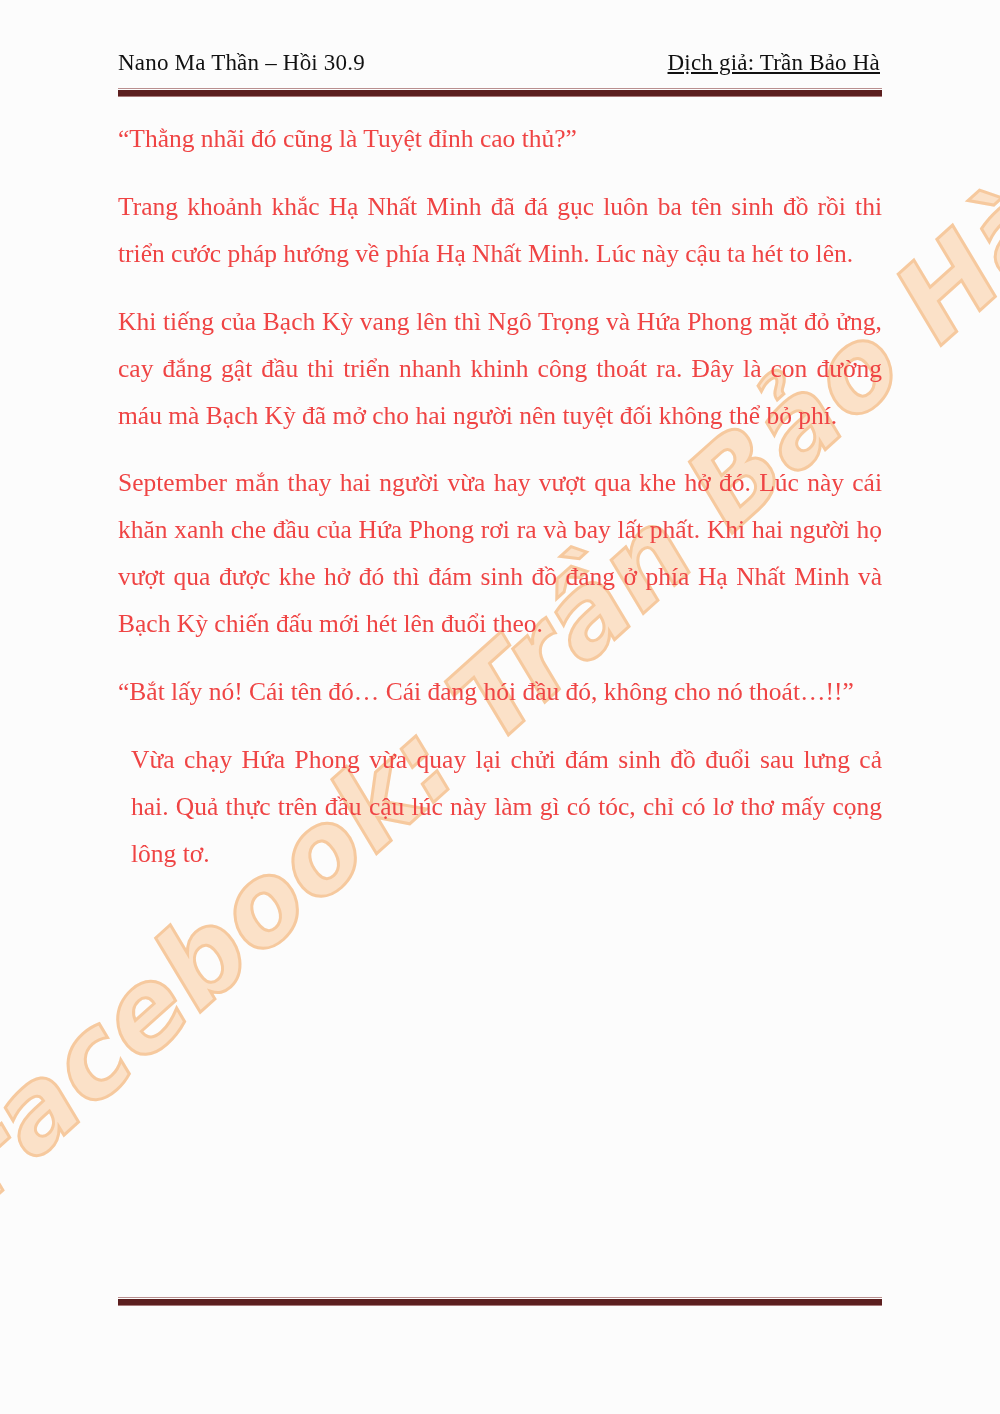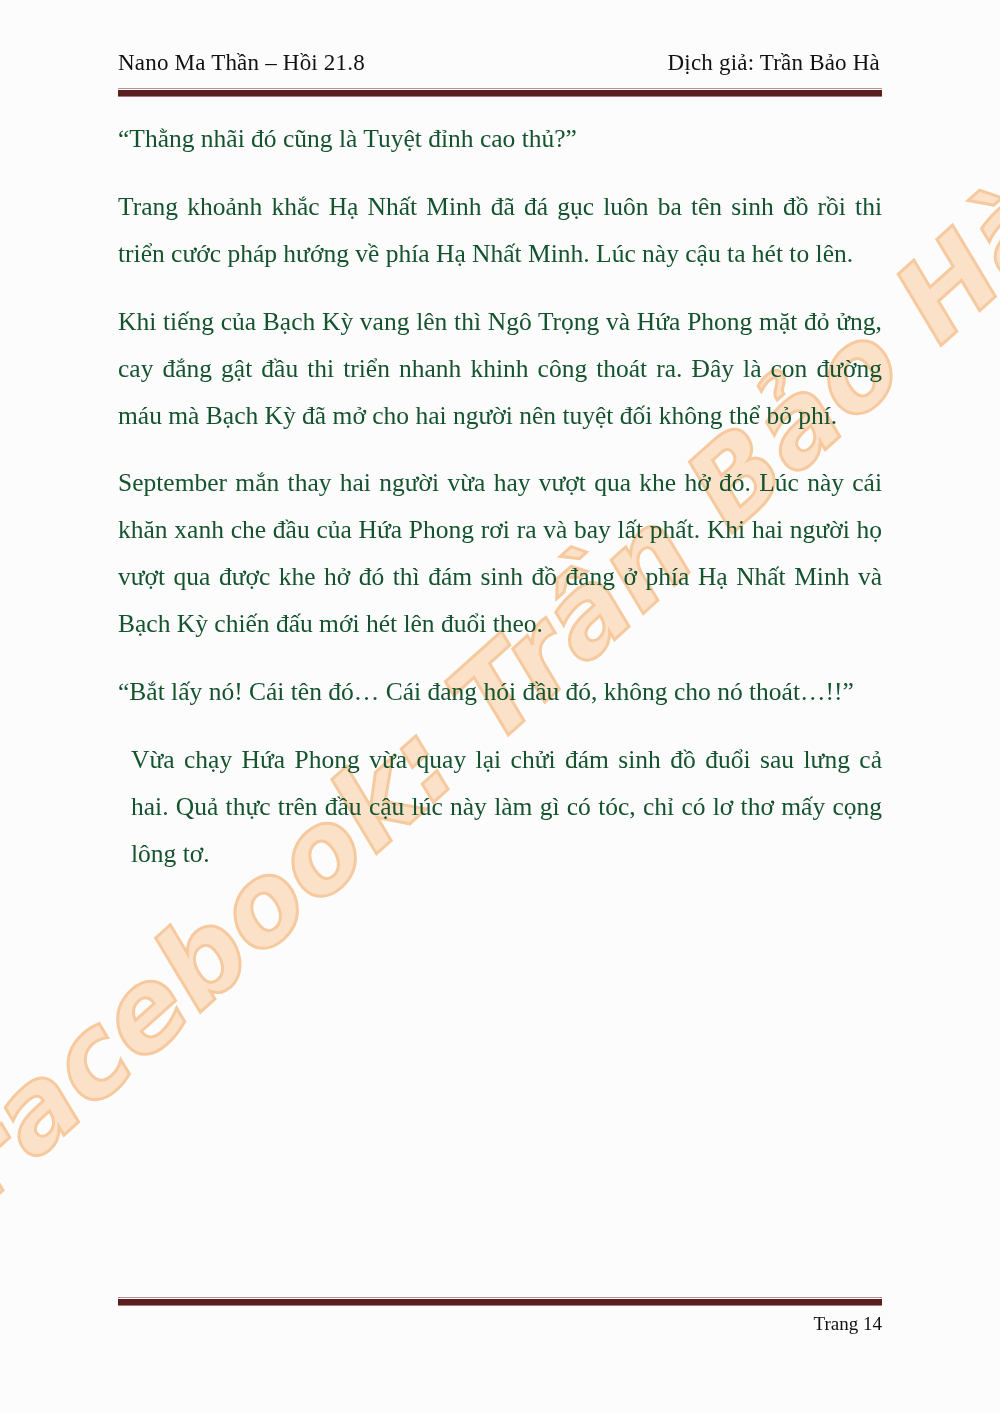--- a/index.html
+++ b/index.html
@@ -62,21 +62,21 @@
     left: 118px;
     top: 50px;
     width: 764px;
     display: flex;
     justify-content: space-between;
     align-items: baseline;
     font-size: 23px;
     color: #111111;
     letter-spacing: 0.2px;
   }
-  #page-header .hdr-right { padding-right: 2px; }
+  #page-header .hdr-right { padding-right: 2px; text-decoration: underline; }
 
   
   .rule {
     position: absolute;
     left: 118px;
     width: 764px;
   }
   .rule .rule-thin-top {
     height: 1px;
     background: #b98f8f;
@@ -97,21 +97,21 @@
   #footer-rule { top: 1297px; }
 
   
   #body-text {
     position: absolute;
     left: 118px;
     top: 116px;
     width: 764px;
     font-size: 25.5px;
     line-height: 1.84;
-    color: #14532d;
+    color: #ef4444;
     text-align: justify;
     text-justify: inter-word;
   }
   #body-text p {
     margin: 0 0 21px 0;
   }
   #body-text p:last-child { margin-bottom: 0; margin-left: 13px; }
 
   
   #page-footer {
@@ -129,21 +129,21 @@
 
 <div id="page">
 
   <div id="watermark-layer">
     <div id="watermark-text">Facebook: Trần Bảo Hà</div>
   </div>
 
   <div id="content-layer">
 
     <div id="page-header">
-      <span class="hdr-left">Nano Ma Thần – Hồi 21.8</span>
+      <span class="hdr-left">Nano Ma Thần – Hồi 30.9</span>
       <span class="hdr-right">Dịch giả: Trần Bảo Hà</span>
     </div>
 
     <div class="rule" id="header-rule">
       <div class="rule-thin-top"></div>
       <div class="rule-gap"></div>
       <div class="rule-thick"></div>
       <div class="rule-thin-bottom"></div>
     </div>
 
@@ -156,18 +156,15 @@
       <p>Vừa chạy Hứa Phong vừa quay lại chửi đám sinh đồ đuổi sau lưng cả hai. Quả thực trên đầu cậu lúc này làm gì có tóc, chỉ có lơ thơ mấy cọng lông tơ.</p>
     </div>
 
     <div class="rule" id="footer-rule">
       <div class="rule-thin-top"></div>
       <div class="rule-gap"></div>
       <div class="rule-thick"></div>
       <div class="rule-thin-bottom"></div>
     </div>
 
-    <div id="page-footer">
-      <span>Trang 14</span>
-    </div>
 
   </div>
 </div>
 
 </body></html>

